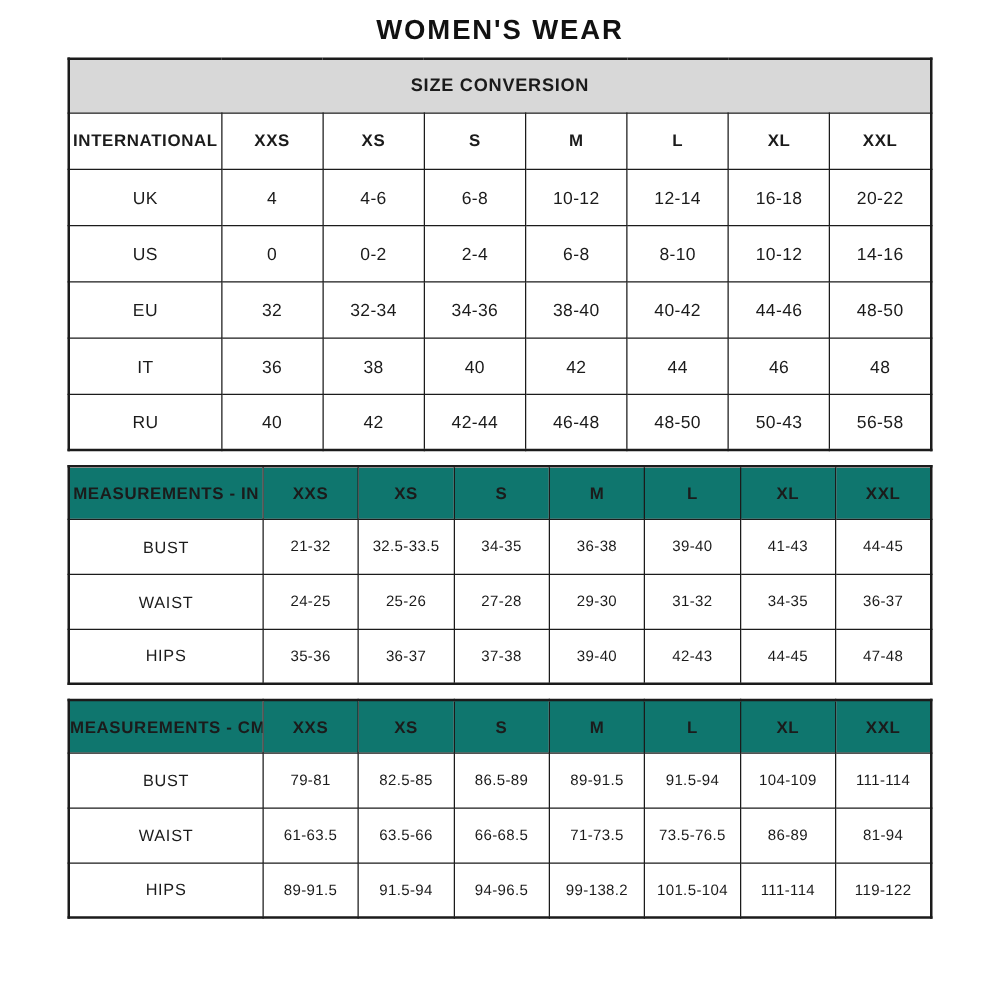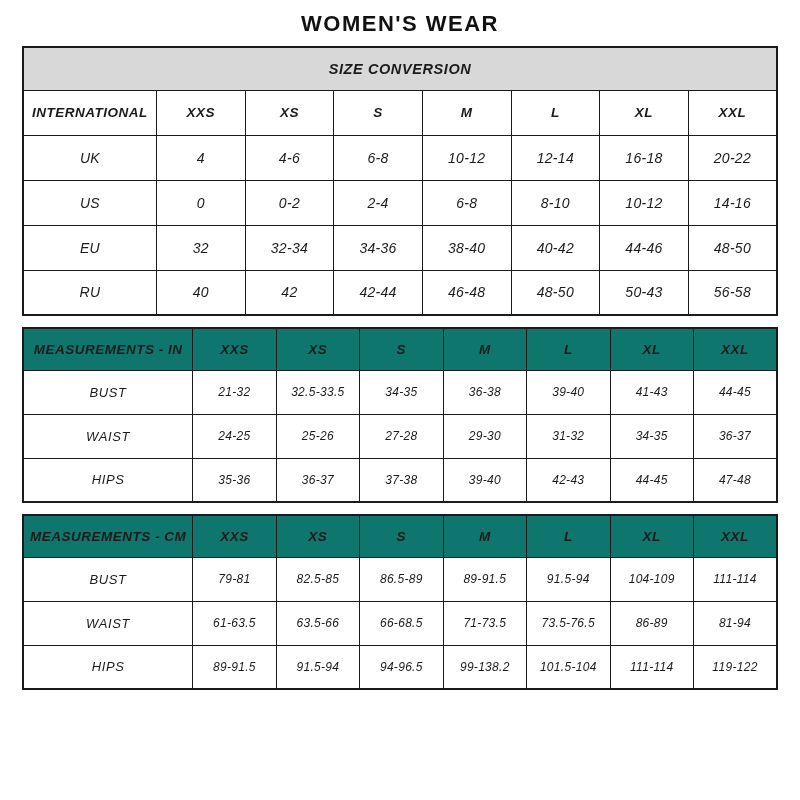--- a/index.html
+++ b/index.html
@@ -3,36 +3,35 @@
 <meta charset="utf-8">
 <style>
   * { box-sizing: border-box; }
   html, body {
     margin: 0; padding: 0;
     width: 800px; height: 800px;
     background: #ffffff;
     font-family: "Liberation Sans", sans-serif;
     color: #1b1b1b;
   }
-  .wrap { width: 756px; margin: 0 auto; }
+  .wrap { width: 692px; margin: 0 auto; }
   .page-title {
     text-align: center;
     font-size: 22px;
     font-weight: bold;
     letter-spacing: 1.5px;
     line-height: 1;
     margin: 13px 0 11px 0;
     color: #111111;
   }
   table {
     width: 100%;
     border-collapse: collapse;
     table-layout: fixed;
     border: 2.5px solid #1b1b1b;
-    font-style: italic;
   }
   td, th {
     border: 1.5px solid #1b1b1b;
     text-align: center;
     vertical-align: middle;
     padding: 0;
     letter-spacing: 0.3px;
     overflow: hidden;
     white-space: nowrap;
   }
@@ -112,20 +111,30 @@
       </tr>
       <tr>
         <td class="row-label">EU</td>
         <td>32</td>
         <td>32-34</td>
         <td>34-36</td>
         <td>38-40</td>
         <td>40-42</td>
         <td>44-46</td>
         <td>48-50</td>
+      </tr>
+      <tr>
+        <td class="row-label">IT</td>
+        <td>36</td>
+        <td>38</td>
+        <td>40</td>
+        <td>42</td>
+        <td>44</td>
+        <td>46</td>
+        <td>48</td>
       </tr>
       <tr>
         <td class="row-label">RU</td>
         <td>40</td>
         <td>42</td>
         <td>42-44</td>
         <td>46-48</td>
         <td>48-50</td>
         <td>50-43</td>
         <td>56-58</td>

